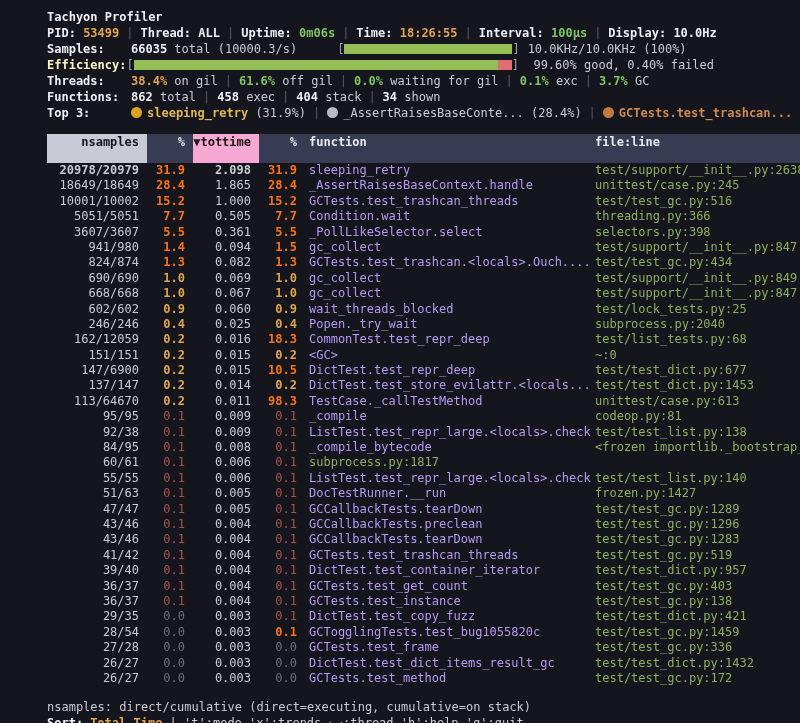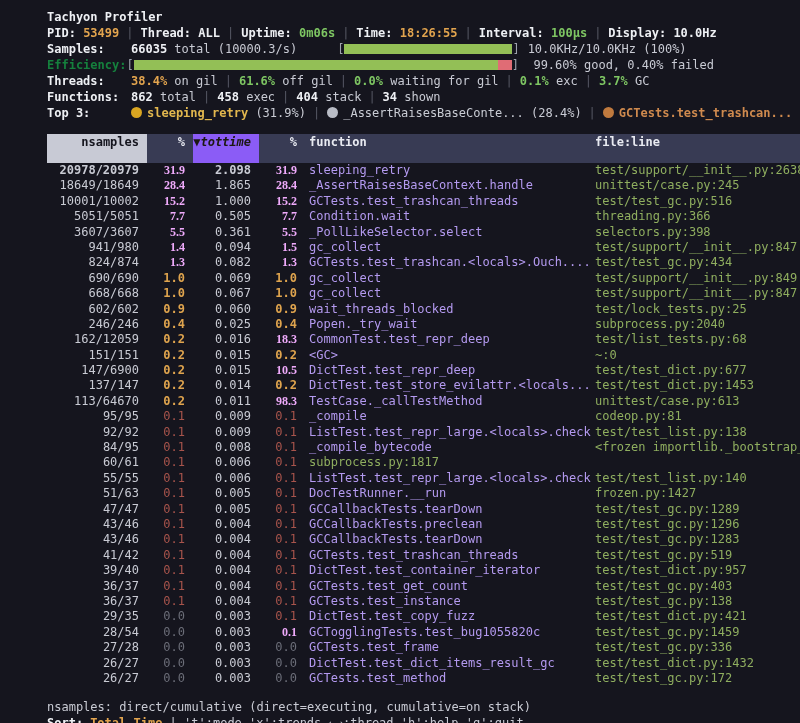--- a/index.html
+++ b/index.html
@@ -7,26 +7,26 @@
   body {
     background:#15151e;
     color:#c9cbd4;
     font-family:"DejaVu Sans Mono","Liberation Mono",monospace;
     font-size:12px;
   }
   .screen { width:800px; height:723px; padding:9px 8px 0; overflow:hidden;margin-left:39px; }
   .line { height:16px; line-height:16px; white-space:pre; }
   .title { font-weight:bold; color:#eef0f4; }
   .lbl { font-weight:bold; color:#eef0f4; display:inline-block; width:84px; }
-  .elbl { font-weight:bold; color:#15803d; }
+  .elbl { font-weight:bold; color:#fef9c3; }
   .ilbl { font-weight:bold; color:#eef0f4; }
   .white { color:#eef0f4; font-weight:bold; }
   .green { color:#7ec663; font-weight:bold; }
   .amber { color:#e2a44e; font-weight:bold; }
-  .hot   { color:#f0abfc; font-weight:bold;font-family:Liberation Serif, serif; }
+  .hot   { color:#f97316; font-weight:bold; }
   .warm  { color:#dfa44e; font-weight:bold; }
   .low   { color:#a8544c; }
   .dim   { color:#6b6d78; }
   .gold   { color:#e2b74e; font-weight:bold; }
   .silver { color:#c9ccd4; }
   .bronze { color:#cf8a4e; font-weight:bold; }
   .sep { color:#565864; margin:0 7px; }
   .bracket { color:#9ea2ad; }
   .ml8 { margin-left:8px; }
   .bar-gap { margin-left:40px; }
@@ -35,21 +35,21 @@
   .fill-red   { background:#e06c75; height:100%; display:inline-block; vertical-align:top; }
   .medal { display:inline-block; width:11px; height:11px; border-radius:50%; vertical-align:middle; margin-right:5px; position:relative; top:-1px; }
 
   .table { margin-top:13px; }
   .thead, .trow { display:grid; grid-template-columns:100px 46px 66px 46px 286px 1fr; }
   .thead { height:29px; line-height:17px; background:#383b54; }
   .th { color:#e9ebf2; font-weight:bold; white-space:pre; overflow:hidden; }
   .num { text-align:right; padding-right:8px; }
   .txt { text-align:left; padding-left:4px; }
   .th-nsamples { background:#c8cad5; color:#14141d; }
-  .th-sort { background:#8b5cf6; color:#1c1812;font-style:italic; }
+  .th-sort { background:#f9a8d4; color:#1c1812; }
   .trow { height:15.4px; line-height:15.4px; }
   .td { white-space:pre; overflow:hidden; }
   .td.ns, .td.tt { color:#c9cbd4; }
   .td.fn { color:#b49af0; }
   .td.fl { color:#8fae5f; }
   .emph { color:#f4f5f8; font-weight:bold; }
 
   .footer { margin-top:13px; }
   .sort-label { font-weight:bold; color:#eef0f4; margin-right:7px; }
 </style>
@@ -212,21 +212,21 @@
         </div>
         <div class="trow">
           <div class="td num ns">95/95</div>
           <div class="td num low">0.1</div>
           <div class="td num tt">0.009</div>
           <div class="td num low">0.1</div>
           <div class="td txt fn">_compile</div>
           <div class="td txt fl">codeop.py:81</div>
         </div>
         <div class="trow">
-          <div class="td num ns">92/92</div>
+          <div class="td num ns">92/38</div>
           <div class="td num low">0.1</div>
           <div class="td num tt">0.009</div>
           <div class="td num low">0.1</div>
           <div class="td txt fn">ListTest.test_repr_large.&lt;locals&gt;.check</div>
           <div class="td txt fl">test/test_list.py:138</div>
         </div>
         <div class="trow">
           <div class="td num ns">84/95</div>
           <div class="td num low">0.1</div>
           <div class="td num tt">0.008</div>

